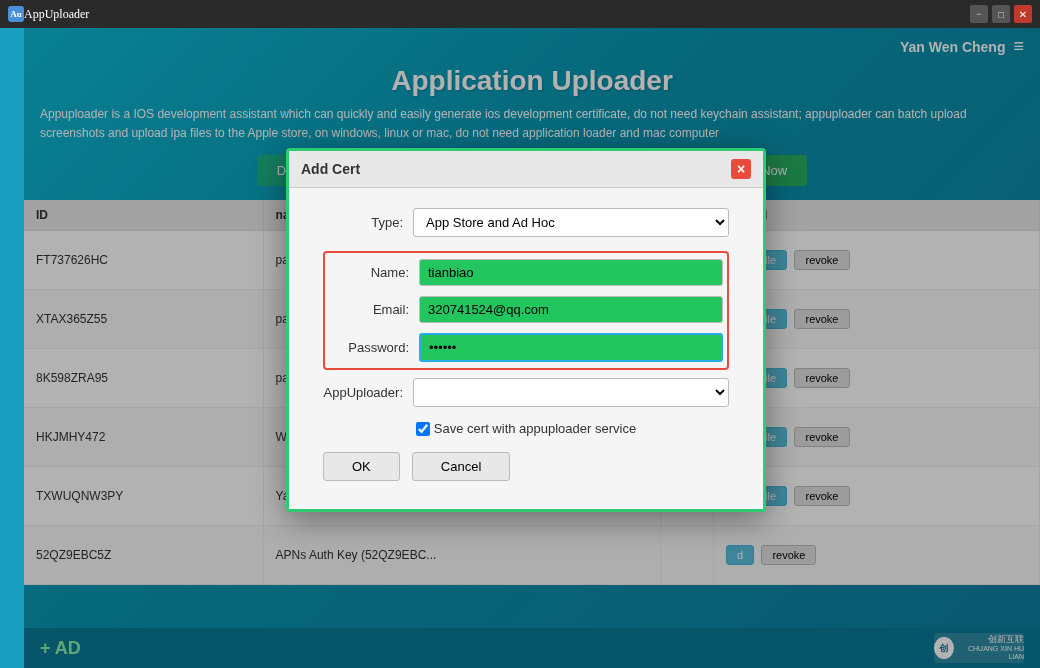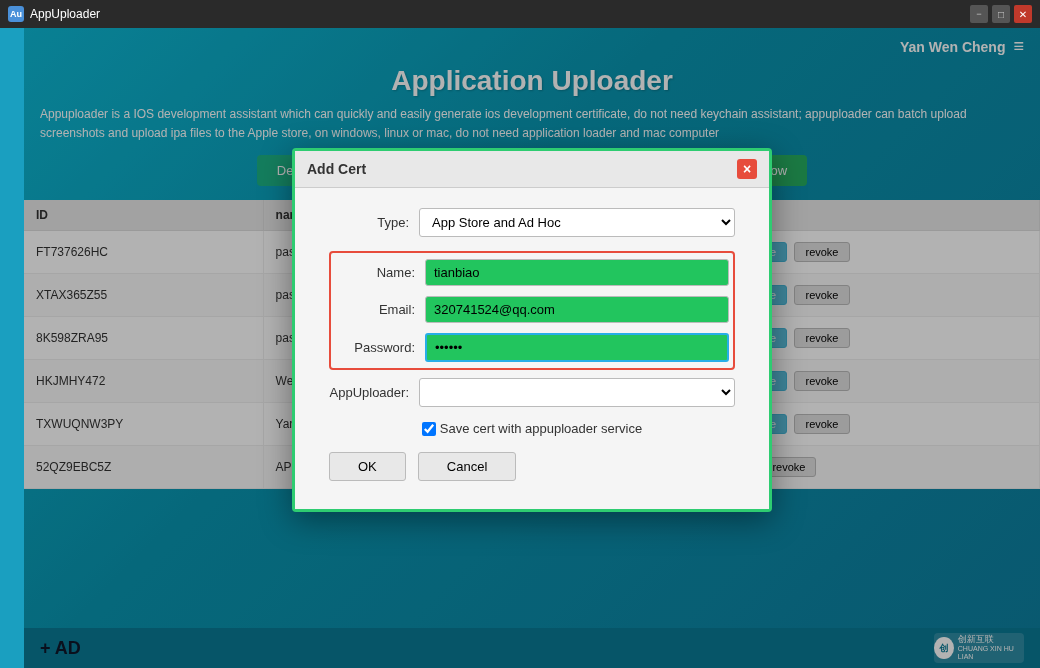--- a/index.html
+++ b/index.html
@@ -17,23 +17,23 @@
       background: #2a2a2a;
       height: 28px;
       display: flex;
       align-items: center;
       padding: 0 8px;
       justify-content: space-between;
     }
     .title-bar-left {
       display: flex;
       align-items: center;
-      gap: 6px;
       color: #fff;
       font-size: 12px;
+      font-family: Liberation Serif, serif;
     }
     .title-bar-icon {
       width: 16px;
       height: 16px;
       background: #4a90d9;
       border-radius: 3px;
       display: flex;
       align-items: center;
       justify-content: center;
       color: #fff;
@@ -144,21 +144,21 @@
     }
     th {
       padding: 8px 12px;
       text-align: left;
       border-bottom: 1px solid #ddd;
       border-right: 1px solid #ddd;
       font-weight: 600;
       color: #333;
     }
     td {
-      padding: 11px 12px;
+      padding: 19px 12px;
       border-bottom: 1px solid #eee;
       border-right: 1px solid #eee;
       color: #333;
     }
     tr:nth-child(even) { background: #f9f9f9; }
     .action-btn {
       background: #e0e0e0;
       border: 1px solid #bbb;
       padding: 3px 10px;
       border-radius: 3px;
@@ -180,21 +180,21 @@
       right: 0;
       bottom: 0;
       background: rgba(0,0,0,0.3);
       z-index: 100;
     }
 
     
     .modal {
       position: absolute;
       top: 120px;
-      left: 268px;
+      left: 262px;
       width: 480px;
       background: #f0f0f0;
       border: 3px solid #2ecc71;
       border-radius: 4px;
       z-index: 200;
       box-shadow: 0 8px 32px rgba(0,0,0,0.4);
     }
 
     .modal-header {
       background: #e8e8e8;
@@ -317,21 +317,21 @@
       left: 0;
       right: 0;
       height: 40px;
       background: #0a7a96;
       display: flex;
       align-items: center;
       justify-content: space-between;
       padding: 0 16px;
     }
     .add-btn {
-      color: #0f172a;
+      color: #86efac;
       font-size: 18px;
       font-weight: bold;
       cursor: pointer;
       background: none;
       border: none;
       display: flex;
       align-items: center;
       gap: 4px;
     }
     .brand-logo {
@@ -355,20 +355,21 @@
       align-items: center;
       justify-content: center;
       font-size: 9px;
       color: #0a7a96;
       font-weight: bold;
     }
     .brand-text {
       font-size: 9px;
       color: #fff;
       line-height: 1.2;
+      text-align: right;
     }
   </style>
 </head>
 <body>
 
 <div class="title-bar">
   <div class="title-bar-left">
     <div class="title-bar-icon">Au</div>
     <span>AppUploader</span>
   </div>

